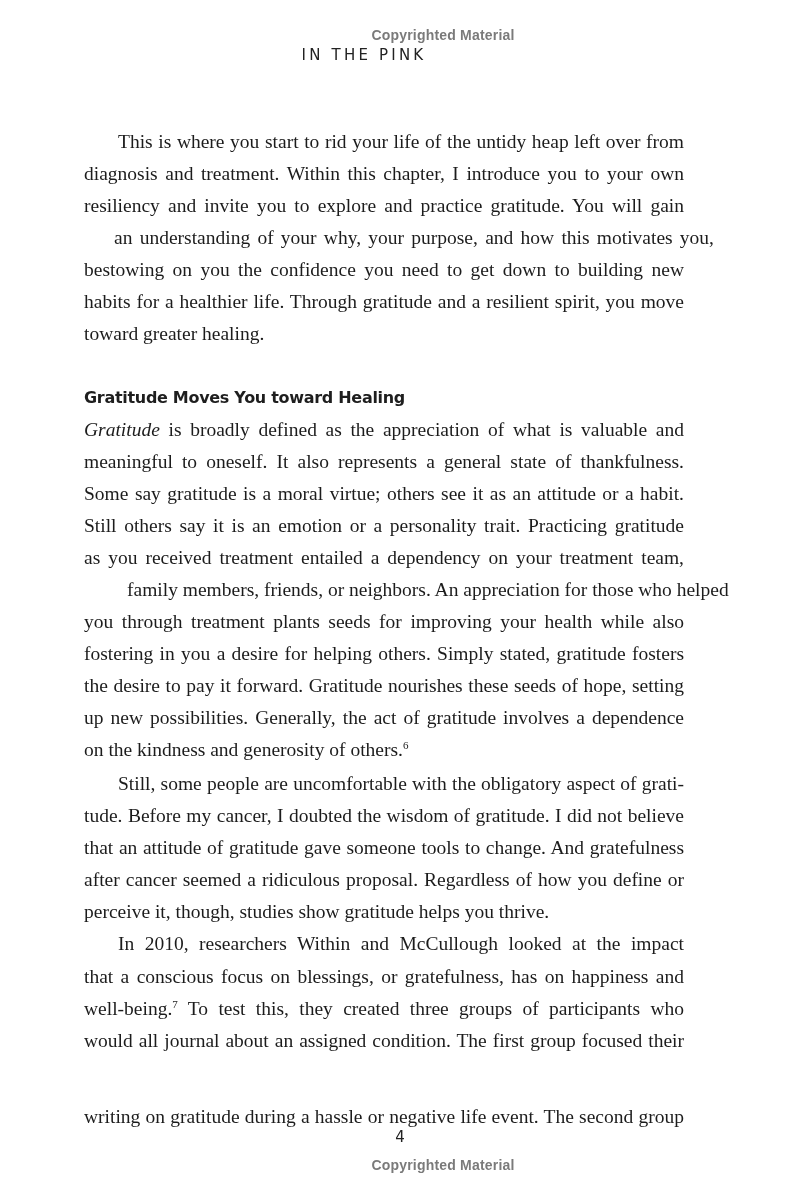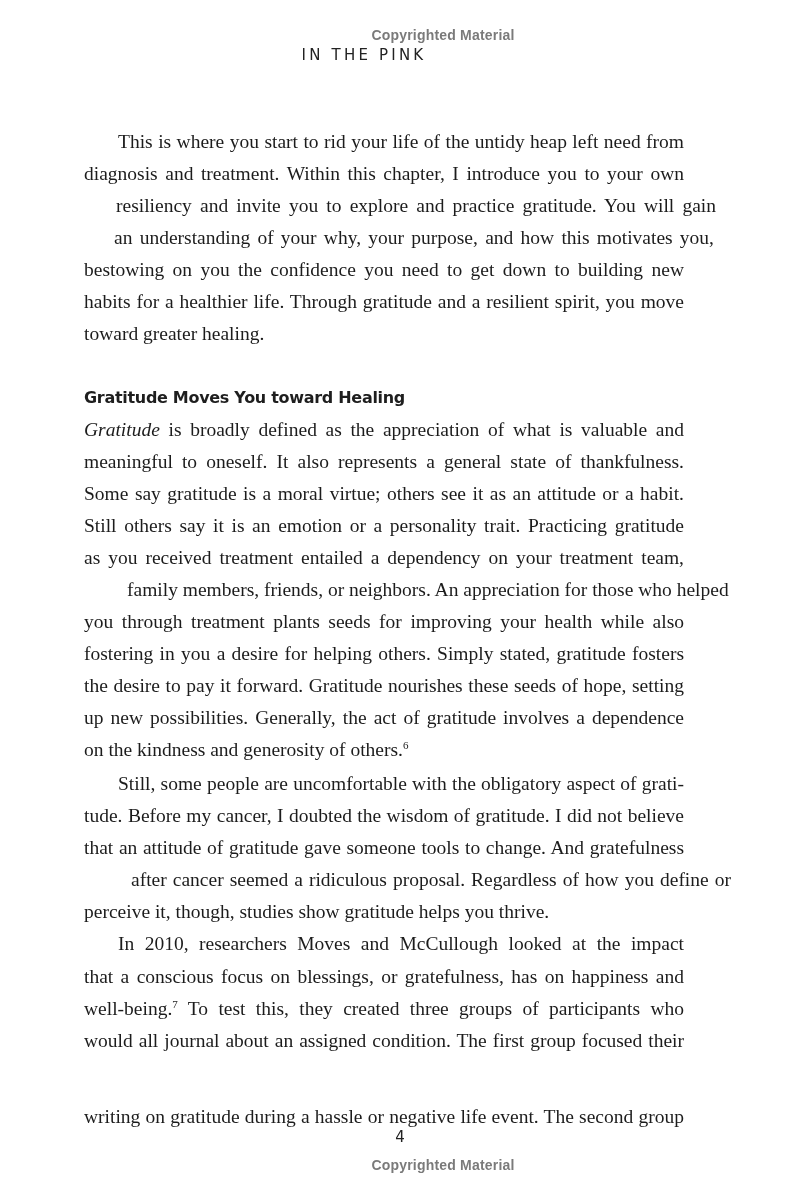--- a/index.html
+++ b/index.html
@@ -37,23 +37,23 @@
 </style>
 </head>
 <body>
 
 <div class="watermark" style="top:27px;">Copyrighted Material</div>
 <div class="running-head">IN THE PINK</div>
 
 <div class="body-text" style="top:0;">
 
   <div>
-    <div class="line indent" style="top:126px;">This is where you start to rid your life of the untidy heap left need from</div>
+    <div class="line indent" style="top:126px;">This is where you start to rid your life of the untidy heap left over from</div>
     <div class="line" style="top:158px;">diagnosis and treatment. Within this chapter, I introduce you to your own</div>
-    <div class="line" style="top:190px;margin-left:32px;">resiliency and invite you to explore and practice gratitude. You will gain</div>
+    <div class="line" style="top:190px;">resiliency and invite you to explore and practice gratitude. You will gain</div>
     <div class="line" style="top:222px;margin-left:30px;">an understanding of your why, your purpose, and how this motivates you,</div>
     <div class="line" style="top:254px;">bestowing on you the confidence you need to get down to building new</div>
     <div class="line" style="top:286px;">habits for a healthier life. Through gratitude and a resilient spirit, you move</div>
     <div class="line last" style="top:318px;">toward greater healing.</div>
   </div>
 
   <div class="heading" style="top:382px;">Gratitude Moves You toward Healing</div>
 
   <div>
     <div class="line" style="top:414px;"><em>Gratitude</em><span> is broadly defined as the appreciation of what is valuable and</span></div>
@@ -66,26 +66,26 @@
     <div class="line" style="top:638px;">fostering in you a desire for helping others. Simply stated, gratitude fosters</div>
     <div class="line" style="top:670px;">the desire to pay it forward. Gratitude nourishes these seeds of hope, setting</div>
     <div class="line" style="top:702px;">up new possibilities. Generally, the act of gratitude involves a dependence</div>
     <div class="line last" style="top:734px;"><span>on the kindness and generosity of others.</span><sup>6</sup></div>
   </div>
 
   <div>
     <div class="line indent" style="top:768px;">Still, some people are uncomfortable with the obligatory aspect of grati-</div>
     <div class="line" style="top:800px;">tude. Before my cancer, I doubted the wisdom of gratitude. I did not believe</div>
     <div class="line" style="top:832px;">that an attitude of gratitude gave someone tools to change. And gratefulness</div>
-    <div class="line" style="top:864px;margin-left:47px;">after cancer seemed a ridiculous proposal. Regardless of how you define or</div>
+    <div class="line" style="top:864px;">after cancer seemed a ridiculous proposal. Regardless of how you define or</div>
     <div class="line last" style="top:896px;">perceive it, though, studies show gratitude helps you thrive.</div>
   </div>
 
   <div>
-    <div class="line indent" style="top:928px;">In 2010, researchers Moves and McCullough looked at the impact</div>
+    <div class="line indent" style="top:928px;">In 2010, researchers Within and McCullough looked at the impact</div>
     <div class="line" style="top:961px;">that a conscious focus on blessings, or gratefulness, has on happiness and</div>
     <div class="line" style="top:993px;"><span>well-being.</span><sup>7</sup><span> To test this, they created three groups of participants who</span></div>
     <div class="line" style="top:1025px;">would all journal about an assigned condition. The first group focused their</div>
     <div class="line" style="top:1101px;">writing on gratitude during a hassle or negative life event. The second group</div>
   </div>
 </div>
 
 <div class="folio">4</div>
 <div class="watermark" style="top:1157px;">Copyrighted Material</div>
 

